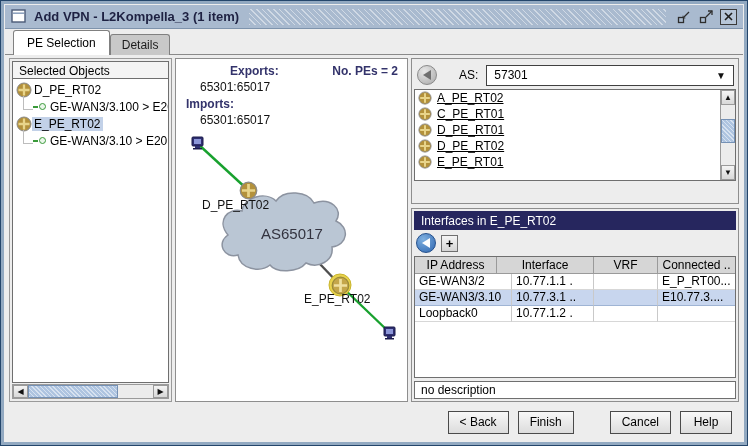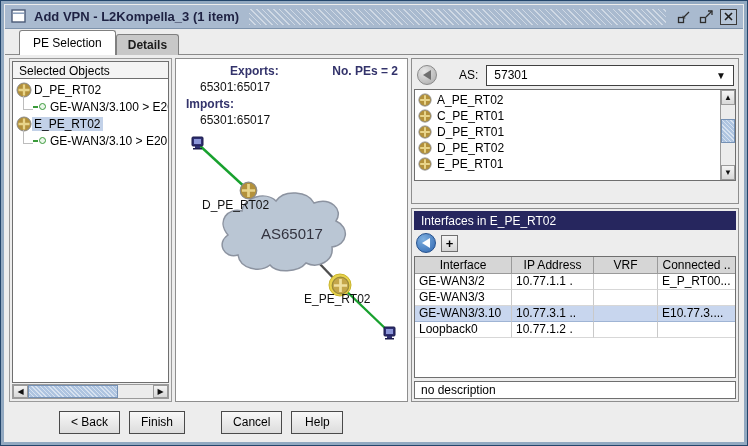--- a/index.html
+++ b/index.html
@@ -28,28 +28,28 @@
     font-size: 13px; font-weight: bold; color: #1E2142; white-space: nowrap;
   }
   .titlebar .texture {
     flex: 1; height: 16px; margin: 0 10px;
     background: repeating-linear-gradient(45deg, rgba(255,255,255,.45) 0 1px, rgba(0,0,0,0) 1px 4px);
   }
   .win-controls { display: flex; align-items: center; gap: 7px; flex: none; }
   .win-btn { width: 15px; height: 15px; display: flex; align-items: center; justify-content: center; cursor: default; }
   .win-btn.boxed { border: 1px solid #3A3A3A; background: #B7C6D8; width: 17px; height: 16px; }
   
-  .tabs { height: 26px; display: flex; align-items: flex-end; padding-left: 14px; flex: none; position: relative; }
+  .tabs { height: 26px; display: flex; align-items: flex-end; padding-left: 8px; flex: none; position: relative; }
   .tabs::after { content:""; position:absolute; left:0; right:0; bottom:0; height:1px; background:#8A8A8A; }
   .tab {
     font-size: 12px; border: 1px solid #808080; border-bottom: none;
     border-radius: 3px 3px 0 0; position: relative; z-index: 2;
   }
   .tab.active { background: #FFFFFF; padding: 5px 13px 5px 13px; color: #000; }
-  .tab.inactive { background: #C8C8C8; padding: 3px 11px; color: #1c1c1c; z-index: 1; font-weight: bold; }
+  .tab.inactive { background: #C8C8C8; padding: 3px 11px; color: #1c1c1c; z-index: 1; }
   
   .content { flex: none; height: 350px; display: flex; gap: 3px; padding: 3px 4px; background: #EDEDED; }
   .panel-header {
     border: 1px solid #6F6F6F; background: #F4F4F4; color: #000;
     font-size: 12px; padding: 2px 6px 1px; height: 18px; white-space: nowrap; overflow: hidden;
   }
   
   .left-panel { width: 163px; flex: none; display: flex; flex-direction: column; border: 1px solid #9A9A9A; padding: 2px; background: #EDEDED; }
   .tree-area { flex: 1; background: #FFF; border: 1px solid #6F6F6F; border-top: none; overflow: hidden; padding-top: 2px; }
   .tree-row { height: 17px; display: flex; align-items: center; padding-left: 3px; font-size: 12px; white-space: nowrap; }
@@ -77,42 +77,42 @@
   .circle-btn { width: 20px; height: 20px; border-radius: 50%; flex: none; display: flex; align-items: center; justify-content: center; }
   .circle-btn.gray { background: radial-gradient(circle at 35% 30%, #E8E8E8, #A8A8A8); border: 1px solid #8A8A8A; }
   .circle-btn.blue { background: radial-gradient(circle at 35% 30%, #7FB0E0, #2E66B0); border: 1px solid #24508C; }
   .tri-left { width: 0; height: 0; border-top: 5px solid transparent; border-bottom: 5px solid transparent; border-right: 8px solid #6F6F6F; }
   .circle-btn.blue .tri-left { border-right-color: #FFFFFF; }
   .as-label { font-size: 12px; color: #000; margin-left: 14px; }
   .combo { flex: 1; height: 21px; border: 1px solid #404040; background: #FFF; display: flex; align-items: center; padding: 0 7px; font-size: 12px; }
   .combo .arrow { margin-left: auto; font-size: 10px; color: #111; }
   .device-list-wrap { height: 92px; flex: none; border: 1px solid #6F6F6F; background: #FFF; display: flex; overflow: hidden; }
   .device-list { flex: 1; overflow: hidden; padding-top: 1px; }
-  .device-row { height: 16px; display: flex; align-items: flex-end; gap: 5px; padding-left: 3px; font-size: 12px; white-space: nowrap; }
+  .device-row { height: 16px; display: flex; align-items: flex-start; gap: 5px; padding-left: 3px; font-size: 12px; white-space: nowrap; text-decoration: underline; }
   .vscroll { width: 15px; flex: none; border-left: 1px solid #9A9A9A; background: #ECECEC; display: flex; flex-direction: column; }
   .vscroll .scroll-btn { width: 100%; height: 15px; }
   .vscroll .thumb { height: 24px; margin-top: 14px; background: #AEC4E0; border: 1px solid #7591B5; background-image: repeating-linear-gradient(45deg, rgba(255,255,255,.5) 0 1px, rgba(0,0,0,0) 1px 3px); }
   .vscroll .track-rest { flex: 1; }
   .interfaces-section { flex: 1; border: 1px solid #8E8E8E; background: #EDEDED; padding: 2px; display: flex; flex-direction: column; }
   .section-header-navy { background: #26265E; color: #FFF; font-size: 12px; padding: 3px 7px 10px; height: 19px; flex: none; }
   .if-toolbar { height: 26px; display: flex; align-items: center; gap: 5px; padding: 3px 2px; flex: none; }
   .plus-btn { width: 17px; height: 17px; border: 1px solid #6F6F6F; background: linear-gradient(#F4F4F4,#D4D4D4); font-size: 13px; font-weight: bold; color: #000; display: flex; align-items: center; justify-content: center; line-height: 1; }
   .table-box { flex: 1; border: 1px solid #6F6F6F; background: #FFF; overflow: hidden; display: flex; flex-direction: column; }
   .tbl-header { display: flex; flex: none; }
   .tbl-header .hc {
     height: 17px; background: #D6D6D6; border-right: 1px solid #9A9A9A; border-bottom: 1px solid #9A9A9A;
     font-size: 12px; text-align: center; padding-top: 1px; overflow: hidden; white-space: nowrap;
   }
   .tbl-row { display: flex; flex: none; height: 16px; }
   .tbl-row .tc { font-size: 12px; padding: 0 4px; border-right: 1px solid #C9C9C9; border-bottom: 1px solid #D7D7D7; overflow: hidden; white-space: nowrap; }
   .tbl-row.selected .tc { background: #C8D6EE; border-bottom-color: #9FB4D4; }
   .c0 { width: 97px; } .c1 { width: 82px; } .c2 { width: 64px; } .c3 { flex: 1; border-right: none !important; }
   .status-bar { flex: none; margin-top: 3px; height: 18px; border: 1px solid #6F6F6F; background: #FFF; font-size: 12px; padding: 1px 6px; }
   
-  .footer { flex: 1; display: flex; align-items: center; padding: 0 11px 2px; gap: 9px; margin-left: 43px; }
+  .footer { flex: 1; display: flex; align-items: center; justify-content: flex-end; padding: 0 11px 2px; gap: 9px; margin-left: 43px; }
   .btn {
     height: 23px; min-width: 52px; padding: 0 11px; font-size: 12px; color: #000;
     background: linear-gradient(#F8F8F8, #DCDCDC); border: 1px solid #4A4A4A;
   }
   .btn.gap-before { margin-left: 27px; }
   svg { display: block; }
 </style>
 </head>
 <body>
 
@@ -307,36 +307,30 @@
       <div class="interfaces-section">
         <div class="section-header-navy">Interfaces in E_PE_RT02</div>
         <div class="if-toolbar">
           <span class="circle-btn blue">
               <span class="tri-left"></span>
             </span>
           <span class="plus-btn">+</span>
         </div>
         <div class="table-box">
           <div class="tbl-header">
+            <span class="hc c1">IP Address</span>
             <span class="hc c0">Interface</span>
-            <span class="hc c1">IP Address</span>
             <span class="hc c2">VRF</span>
             <span class="hc c3">Connected ..</span>
           </div>
           <div class="tbl-row">
             <span class="tc c0">GE-WAN3/2</span>
             <span class="tc c1">10.77.1.1 .</span>
             <span class="tc c2"></span>
             <span class="tc c3">E_P_RT00...</span>
-          </div>
-          <div class="tbl-row">
-            <span class="tc c0">GE-WAN3/3</span>
-            <span class="tc c1"></span>
-            <span class="tc c2"></span>
-            <span class="tc c3"></span>
           </div>
           <div class="tbl-row selected">
             <span class="tc c0">GE-WAN3/3.10</span>
             <span class="tc c1">10.77.3.1 ..</span>
             <span class="tc c2"></span>
             <span class="tc c3">E10.77.3....</span>
           </div>
           <div class="tbl-row">
             <span class="tc c0">Loopback0</span>
             <span class="tc c1">10.77.1.2 .</span>

